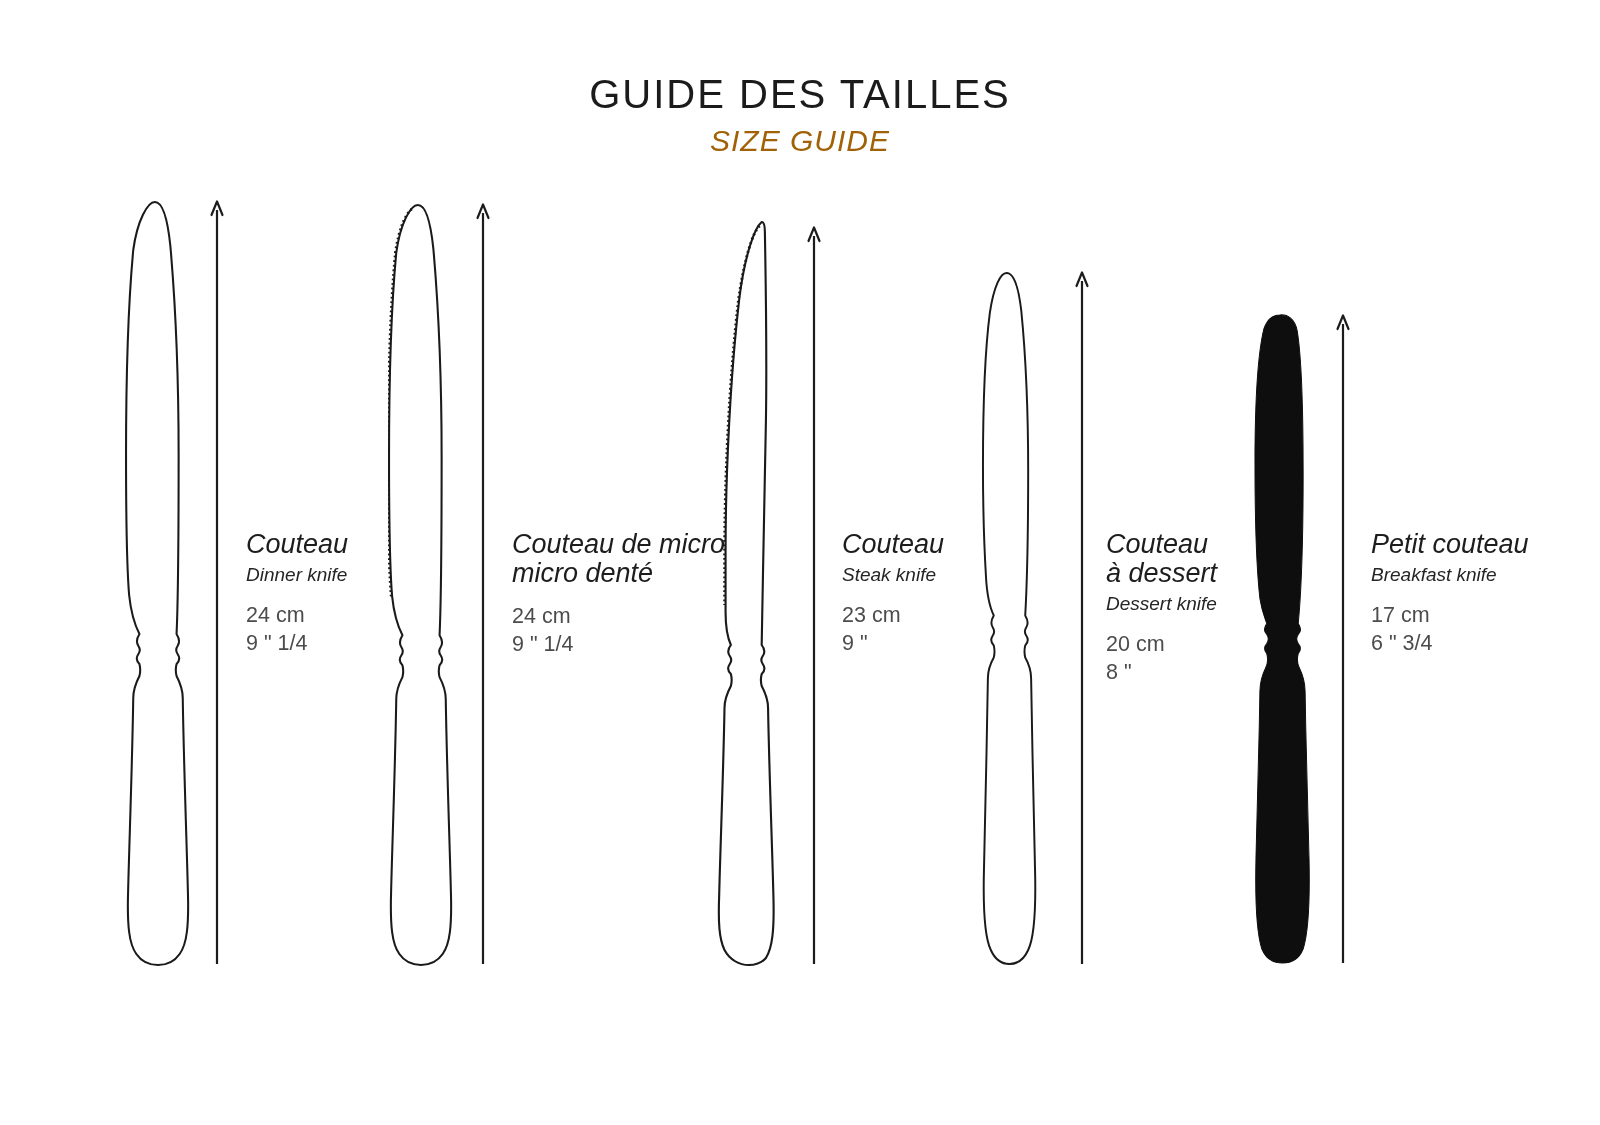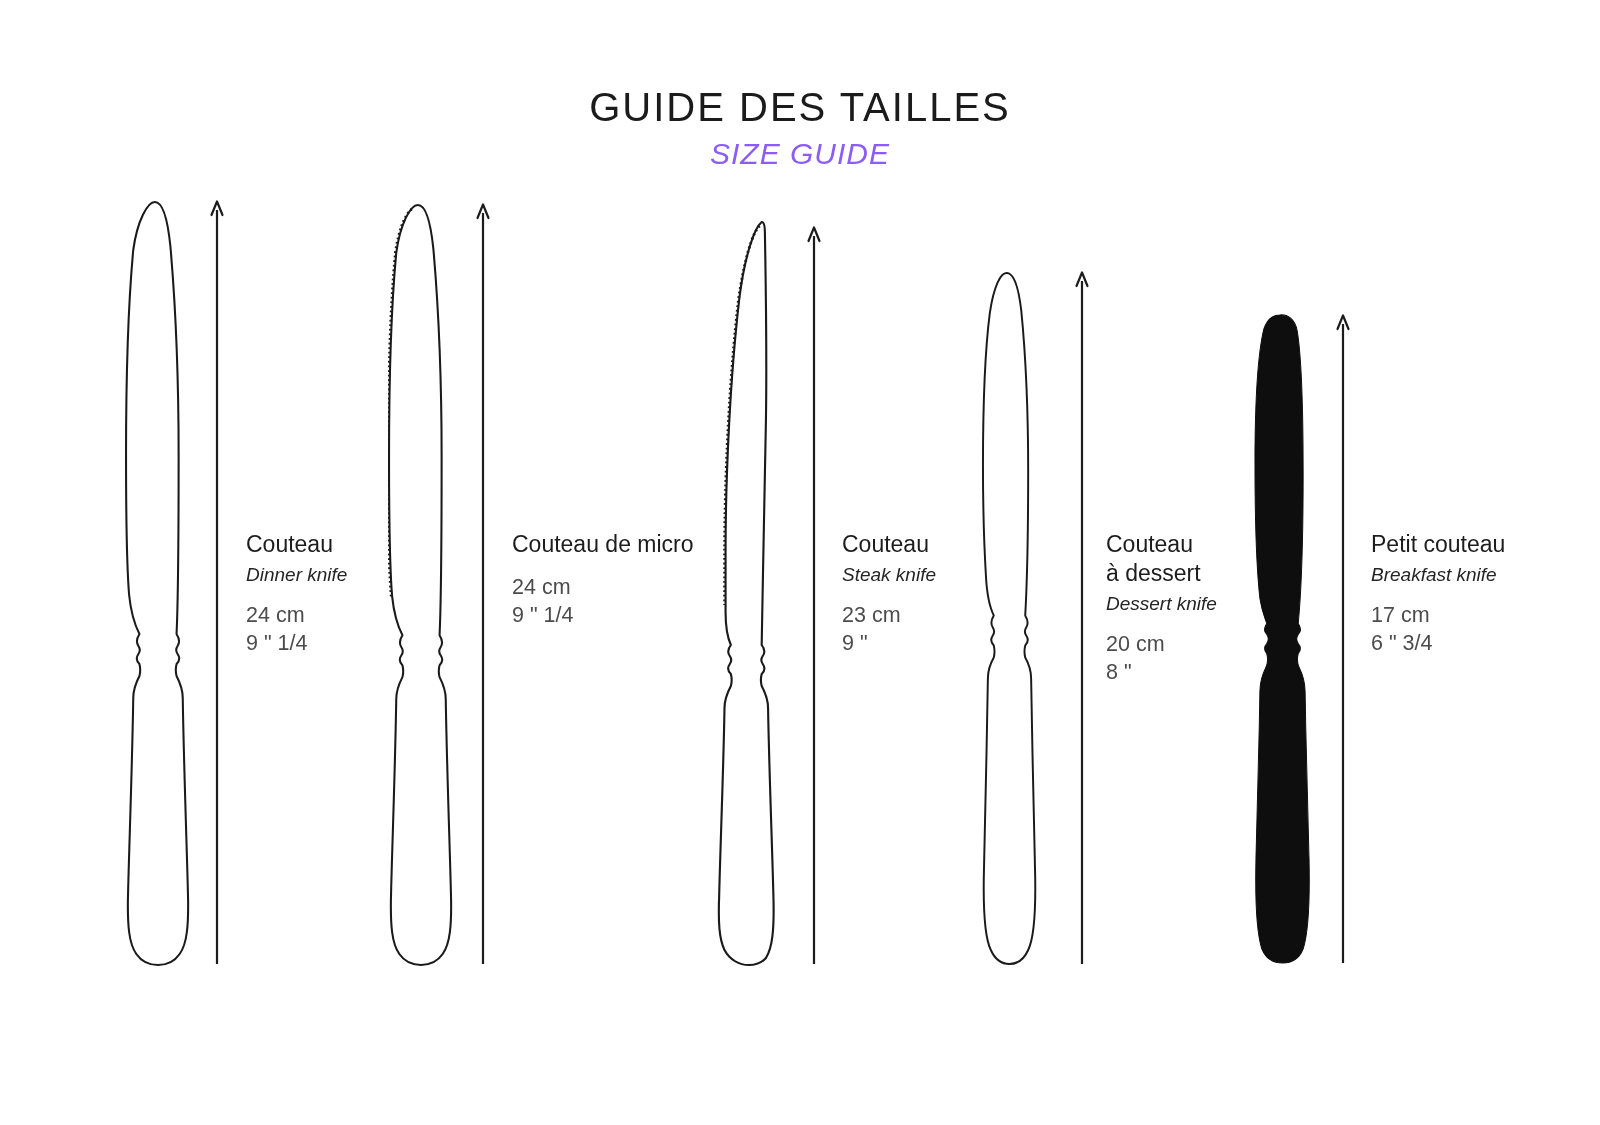--- a/index.html
+++ b/index.html
@@ -1,33 +1,33 @@
 <!DOCTYPE html>
 <html><head>
 <meta charset="utf-8">
 <style>
   * { margin: 0; padding: 0; box-sizing: border-box; }
   html, body { width: 1600px; height: 1125px; background: #ffffff; overflow: hidden; }
   body { font-family: "Liberation Sans", sans-serif; position: relative; color: #1d1d1d; }
 
-  .header { position: absolute; left: 0; top: 72px; width: 1600px; text-align: center; margin-top: 13px; }
+  .header { position: absolute; left: 0; top: 72px; width: 1600px; text-align: center; }
   .title-fr { font-size: 40px; font-weight: 400; letter-spacing: 2px; color: #1b1b1b; }
-  .title-en { font-size: 30px; font-style: italic; font-weight: 400; letter-spacing: 1px; color: #8b5cf6; margin-top: 7px; }
+  .title-en { font-size: 30px; font-style: italic; font-weight: 400; letter-spacing: 1px; color: #a16207; margin-top: 7px; }
 
   .knife-svg { position: absolute; }
   .knife-svg path.outline { fill: #ffffff; stroke: #1a1a1a; stroke-width: 2; stroke-linejoin: round; }
   .knife-svg path.filled { fill: #0e0e0e; stroke: #0e0e0e; stroke-width: 1; }
   .knife-svg path.serration { fill: none; stroke: #1a1a1a; stroke-width: 2.6; stroke-dasharray: 1.8 2.8; }
 
   .arrow-svg { position: absolute; }
   .arrow-svg line { stroke: #1c1c1c; stroke-width: 2.2; }
   .arrow-svg path { fill: none; stroke: #1c1c1c; stroke-width: 2.2; stroke-linecap: round; stroke-linejoin: round; }
 
   .label { position: absolute; width: 250px; }
-  .k-name { font-size: 23px; line-height: 29px; color: #1d1d1d; }
+  .k-name { font-size: 27px; line-height: 29px; color: #1d1d1d; font-style: italic; }
   .k-name div:empty { display: none; }
   .k-sub { font-size: 19px; font-style: italic; line-height: 24px; color: #252525; margin-top: 4px; }
   .k-sub div:empty { display: none; }
   .k-size { font-size: 21.5px; line-height: 28px; color: #4c4c4c; margin-top: 14px; }
 </style>
 </head>
 <body>
 
 <div class="header">
   <div class="title-fr">GUIDE DES TAILLES</div>
@@ -82,20 +82,21 @@
 </svg>
 
 <svg class="arrow-svg" style="left:475px; top:203px;" width="16" height="763" viewBox="0 0 16 763">
   <line x1="8" y1="10" x2="8" y2="761"></line>
   <path d="M 2.5 15 L 8 1.5 L 13.5 15"></path>
 </svg>
 
 <div class="label" style="left:512px; top:530px;">
   <div class="k-name">
     <div>Couteau de micro</div>
+    <div>micro denté</div>
   </div>
   <div class="k-size">
     <div>24 cm</div>
     <div>9 " 1/4</div>
   </div>
 </div>
 
 <svg class="knife-svg" style="left:716px; top:220px;" width="68" height="746" viewBox="0 0 64 746" preserveAspectRatio="none">
   <path class="outline" d="M 43 2
     C 45 2 46 5 46 12 C 47 70 48 130 47 200 C 46 280 44 350 43 425

